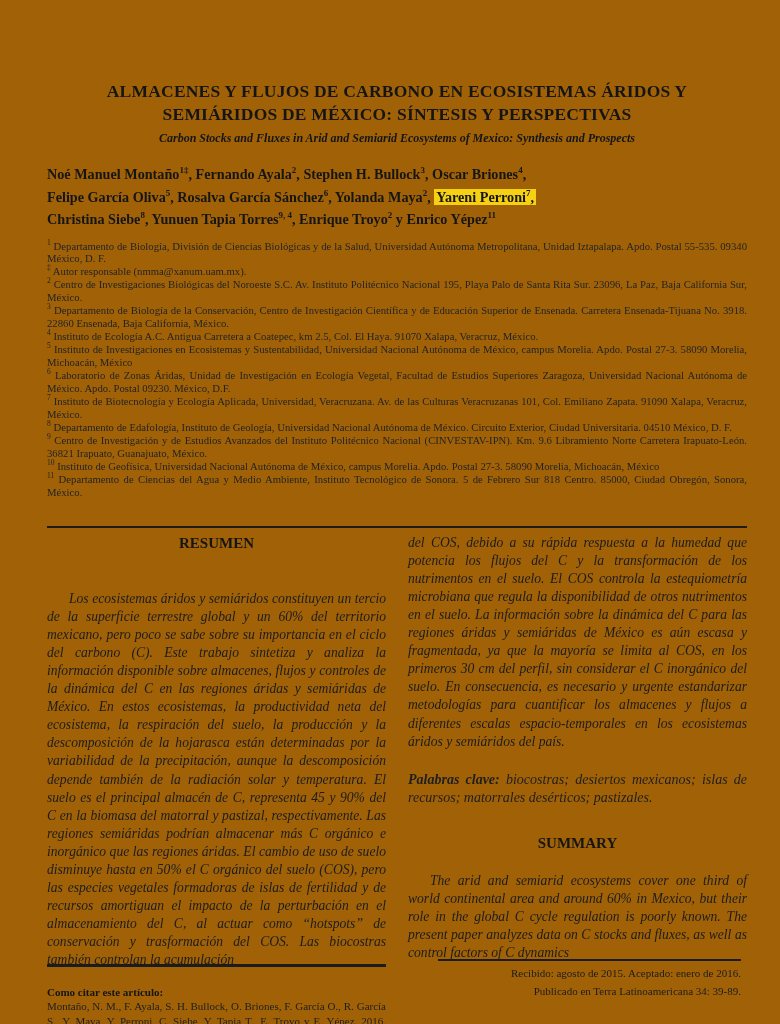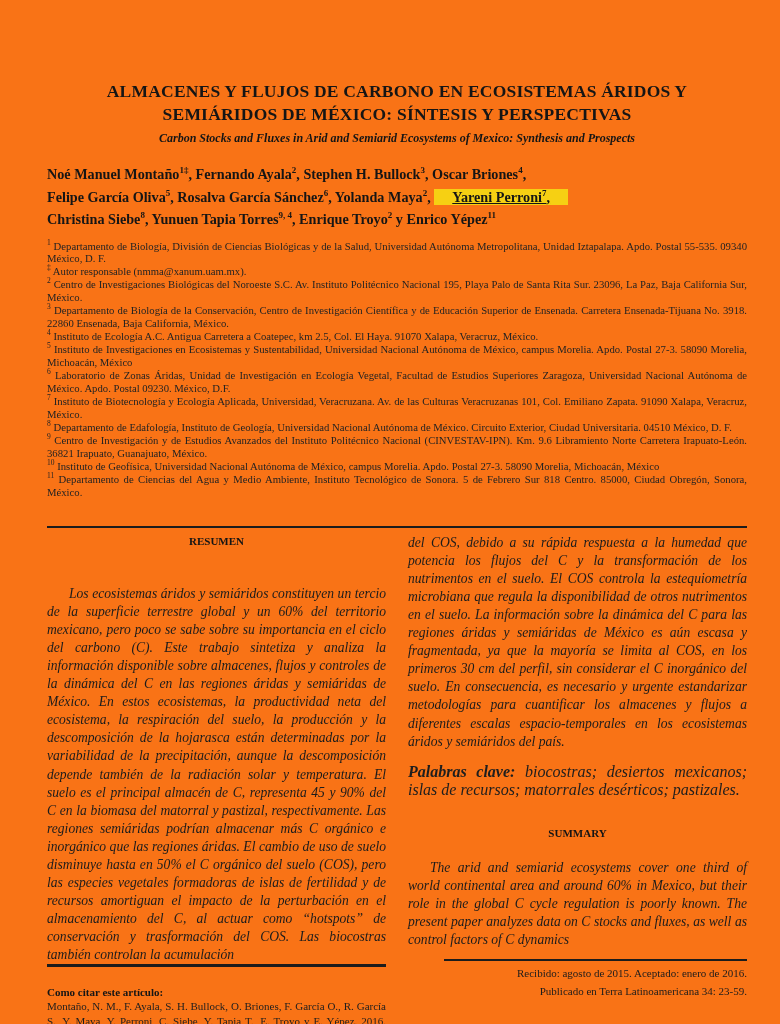--- a/index.html
+++ b/index.html
@@ -1,68 +1,68 @@
 <!DOCTYPE html>
 <html lang="es"><head>
 <meta charset="utf-8">
 <style>
   html,body { margin:0; padding:0; background:#ffffff; }
   .page {
     position:relative; width:780px; height:1024px; box-sizing:border-box;
-    background:#f97316; overflow:hidden;
+    background:#a16207; overflow:hidden;
     padding:80px 33px 0 47px;
     font-family:"Liberation Serif","DejaVu Serif",serif;
     color:#1e1e1e;
   }
   
   .title {
     margin:0; font-size:17.5px; line-height:23px; font-weight:bold;
     text-align:center; color:#151515; letter-spacing:.2px;
   }
   .subtitle {
     margin-top:5px; font-size:12px; font-weight:bold; text-align:center; color:#151515;font-style:italic;
   }
   .authors {
     margin-top:17px; font-weight:bold;
     font-size:14.2px; line-height:22.5px; color:#151515;
   }
   .authors sup { font-size:9px; line-height:0; }
-  .hl { padding:0 18px;text-decoration:underline; }
+  .hl { padding:0 2px; }
   
   .affils {
     margin-top:9px; font-size:10.7px; line-height:12.95px;
     text-align:justify; color:#232323;
   }
   .aff sup { font-size:7.5px; line-height:0; }
   
   .toprule { height:2px; background:#1c1c1c; margin-top:27px; }
   
   .columns { display:flex; gap:22px; height:524px; position:relative; }
   .col { width:339px; position:relative; box-sizing:border-box; }
   .sec-heading {
-    margin:7px 0 0; font-size:11px; font-weight:bold; text-align:center; color:#151515;
+    margin:7px 0 0; font-size:15px; font-weight:bold; text-align:center; color:#151515;
   }
   .body-p {
     margin:0; font-size:13.6px; line-height:18.1px; text-align:justify; color:#1c1c1c;font-style:italic;
   }
   .indent { text-indent:22px; }
   .col-left .resumen-p { margin-top:38px; }
   .col-right .cont-p { margin-top:6px; }
-  .keywords { margin:12px 0 0; font-size:16px; line-height:18.1px; text-align:justify; }
+  .keywords { margin:20px 0 0; font-size:14px; line-height:18.1px; text-align:justify; }
   .kw-label { font-weight:bold; font-style:italic; }
   .kw-text  { font-style:italic; }
   .col-right .sec-heading { margin-top:28px; }
   .col-right .summary-p { margin-top:20px; }
   
   .cite-block { position:absolute; top:436px; left:0; right:0; }
   .cite-rule  { height:3px; background:#1c1c1c; }
   .cite-label { margin-top:19px; font-size:11px; font-weight:bold; color:#151515; }
   .cite-text  { margin:1px 0 0; font-size:11px; line-height:15.6px; text-align:justify; }
   .recv-block {
-    position:absolute; top:431px; left:0; right:0;
+    position:absolute; top:431px; left:0; right:6px;
     text-align:right; font-size:11px; line-height:18px; color:#1c1c1c;
   }
   .recv-rule { height:2px; background:#1c1c1c; width:303px; margin-left:auto; margin-bottom:3px; }
 </style>
 </head>
 <body>
 
 <div class="page">
 
   <h1 class="title"><span>ALMACENES Y FLUJOS DE CARBONO EN ECOSISTEMAS ÁRIDOS Y</span><br><span>SEMIÁRIDOS DE MÉXICO: SÍNTESIS Y PERSPECTIVAS</span></h1>
@@ -109,18 +109,18 @@
       <p class="body-p cont-p">del COS, debido a su rápida respuesta a la humedad que potencia los flujos del C y la transformación de los nutrimentos en el suelo. El COS controla la estequiometría microbiana que regula la disponibilidad de otros nutrimentos en el suelo. La información sobre la dinámica del C para las regiones áridas y semiáridas de México es aún escasa y fragmentada, ya que la mayoría se limita al COS, en los primeros 30 cm del perfil, sin considerar el C inorgánico del suelo. En consecuencia, es necesario y urgente estandarizar metodologías para cuantificar los almacenes y flujos a diferentes escalas espacio-temporales en los ecosistemas áridos y semiáridos del país.</p>
 
       <p class="keywords"><span class="kw-label">Palabras clave:</span> <span class="kw-text">biocostras; desiertos mexicanos; islas de recursos; matorrales desérticos; pastizales.</span></p>
 
       <h2 class="sec-heading">SUMMARY</h2>
       <p class="body-p indent summary-p">The arid and semiarid ecosystems cover one third of world continental area and around 60% in Mexico, but their role in the global C cycle regulation is poorly known. The present paper analyzes data on C stocks and fluxes, as well as control factors of C dynamics</p>
 
       <div class="recv-block">
         <div class="recv-rule"></div>
         <div>Recibido: agosto de 2015.  Aceptado: enero de 2016.</div>
-        <div>Publicado en Terra Latinoamericana 34: 23-59.</div>
+        <div>Publicado en Terra Latinoamericana 34: 39-89.</div>
       </div>
     </div>
 
   </div>
 </div>
 
 </body></html>

